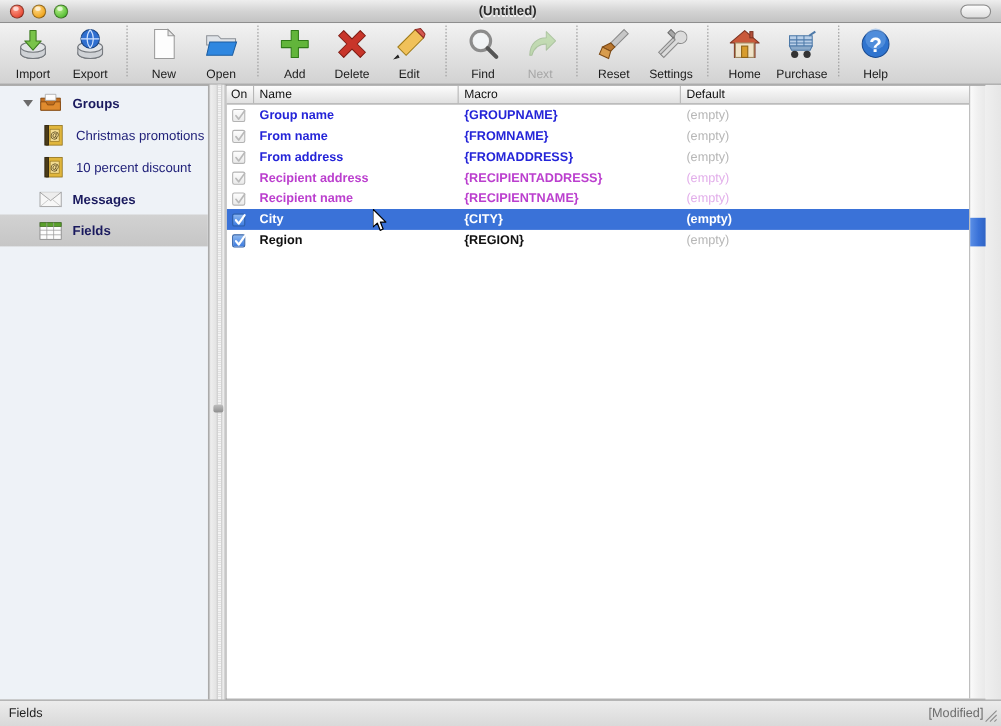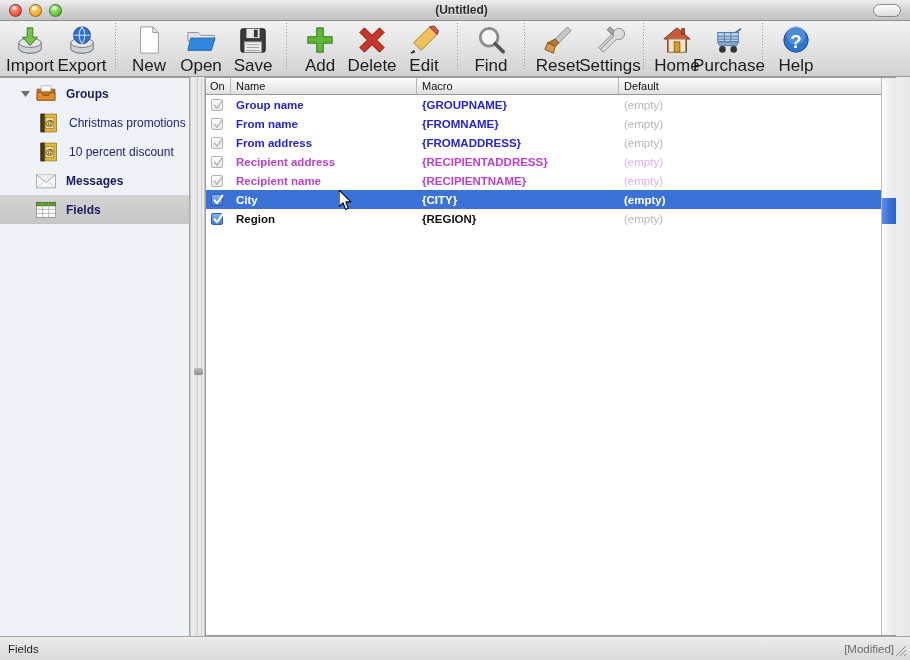--- a/index.html
+++ b/index.html
@@ -84,22 +84,22 @@
     height: 54px;
     display: flex;
     flex-direction: column;
     align-items: center;
     justify-content: flex-start;
     padding-top: 4px;
     cursor: default;
   }
   .tb-icon { height: 30px; width: 32px; display:flex; align-items:center; justify-content:center; }
   .tb-label {
-    margin-top: 1px;
-    font-size: 17px;
+    margin-top: 7px;
+    font-size: 11px;
     color: #1c1c1c;
     white-space: nowrap;
   }
   .tb-item.disabled .tb-label { color: #a7a7a7; }
   .tb-item.disabled .tb-icon { opacity: 0.42; }
   .tb-sep {
     width: 1px;
     height: 48px;
     margin: 2px 7px 0 7px;
     background-image: linear-gradient(to bottom, #9b9b9b 50%, transparent 50%);
@@ -372,36 +372,20 @@
       </div>
       <div class="tb-item">
         <div class="tb-icon">
           <svg viewBox="0 0 32 32" width="30" height="30">
             <path d="M2 8h11l3 3h14v6H2z" fill="#dfe3e8" stroke="#8b8f95"></path>
            <path d="M5 14h26l-4 13H2z" fill="#2f87e0" stroke="#1d5da0"></path>
           </svg>
         </div>
         <div class="tb-label">Open</div>
       </div>
-      <div class="tb-item">
-        <div class="tb-icon">
-          <svg viewBox="0 0 32 32" width="30" height="30">
-            <rect x="3" y="4" width="26" height="25" rx="2" fill="#3a3a3a" stroke="#1a1a1a"></rect>
-           <rect x="9" y="4" width="14" height="10" fill="#e8e8e8"></rect>
-           <rect x="17" y="5" width="4" height="8" fill="#3a3a3a"></rect>
-           <rect x="7" y="18" width="18" height="11" fill="#f0f0f0" stroke="#9a9a9a"></rect>
-           <g stroke="#9a9a9a">
-              <line x1="9" y1="21" x2="23" y2="21"></line>
-              <line x1="9" y1="24" x2="23" y2="24"></line>
-              <line x1="9" y1="27" x2="23" y2="27"></line>
-            </g>
-          </svg>
-        </div>
-        <div class="tb-label">Save</div>
-      </div>
       <div class="tb-sep"></div>
       <div class="tb-item">
         <div class="tb-icon">
           <svg viewBox="0 0 32 32" width="30" height="30">
             <path d="M12.5 3h7v9.5H29v7h-9.5V29h-7v-9.5H3v-7h9.5z" fill="#62b53b" stroke="#2f7a17" stroke-linejoin="round"></path>
           </svg>
         </div>
         <div class="tb-label">Add</div>
       </div>
       <div class="tb-item">
@@ -425,20 +409,28 @@
       <div class="tb-sep"></div>
       <div class="tb-item">
         <div class="tb-icon">
           <svg viewBox="0 0 32 32" width="30" height="30">
             <circle cx="14" cy="13" r="9.5" fill="none" stroke="#8c8c8c" stroke-width="3"></circle>
            <circle cx="14" cy="13" r="7.5" fill="#f4f7fa" opacity="0.75"></circle>
            <path d="M20.5 20L29 28.5" stroke="#555" stroke-width="4" stroke-linecap="round"></path>
           </svg>
         </div>
         <div class="tb-label">Find</div>
+      </div>
+      <div class="tb-item disabled">
+        <div class="tb-icon">
+          <svg viewBox="0 0 32 32" width="30" height="30">
+            <path d="M6 27c0-12 8-17 16-17V4l9 9-9 9v-6c-7 0-12 4-14 11z" fill="#8ec96a" stroke="#5d9441" stroke-linejoin="round"></path>
+          </svg>
+        </div>
+        <div class="tb-label">Next</div>
       </div>
       <div class="tb-sep"></div>
       <div class="tb-item">
         <div class="tb-icon">
           <svg viewBox="0 0 32 32" width="30" height="30">
             <path d="M26 2l4 4-13 13-4-4z" fill="#c7c7c7" stroke="#8a8a8a"></path>
            <path d="M13 15l4 4-4 4-8-4z" fill="#b9772f" stroke="#7c4a16"></path>
            <path d="M5 19l8 4-2 7-9-4z" fill="#d79c4e" stroke="#7c4a16"></path>
           </svg>
         </div>

